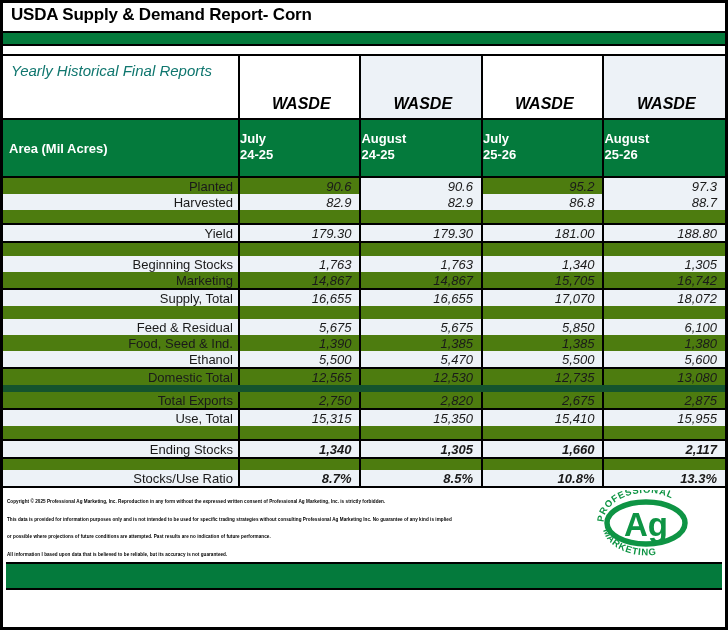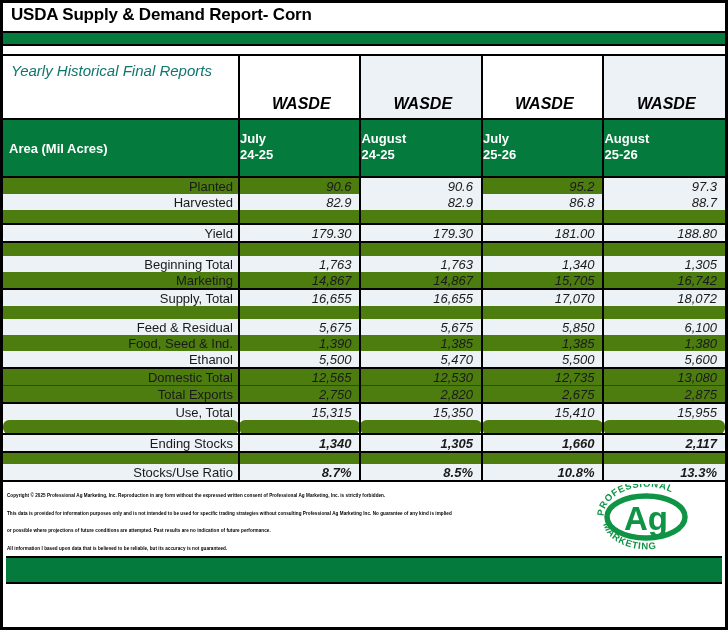--- a/index.html
+++ b/index.html
@@ -121,22 +121,22 @@
     font-size: 13px;
     white-space: nowrap;
   }
   td.shade { background: #EDF2F7; }
   td.white { background: #4d7c0f; }
 
   td.strong, td.strong.val { font-weight: bold; }
   td.lbl.strong { font-weight: normal; }
 
   tr.topline td { border-top: 2px solid #000000; }
-  tr.botline td { border-bottom: 2px solid #000000; border-radius: 6px; }
-  tr.hairline td { border-top: 1px solid #14532d; margin-left: 28px; }
+  tr.botline td { border-bottom: 2px solid #000000; }
+  tr.hairline td { border-top: 7px solid #14532d; margin-left: 28px; }
 
   
   .footer-wrap {
     position: relative;
     border-top: 2px solid #000000;
     height: 74px;
     box-sizing: border-box;
     background: #ffffff;
     padding: 5px 0 0 4px;
   }
@@ -244,21 +244,21 @@
       </tr>
       <tr class="spacer">
         <td class="white vsep-r"></td>
         <td class="white vsep-r"></td>
         <td class="white vsep-r"></td>
         <td class="white vsep-r"></td>
         <td class="white"></td>
       </tr>
 
       <tr class="d">
-        <td class="lbl shade vsep-r">Beginning Total</td>
+        <td class="lbl shade vsep-r">Beginning Stocks</td>
         <td class="val shade vsep-r">1,763</td>
         <td class="val shade vsep-r">1,763</td>
         <td class="val shade vsep-r">1,340</td>
         <td class="val shade">1,305</td>
       </tr>
 
       <tr class="d">
         <td class="lbl white vsep-r">Marketing</td>
         <td class="val white vsep-r">14,867</td>
         <td class="val white vsep-r">14,867</td>

